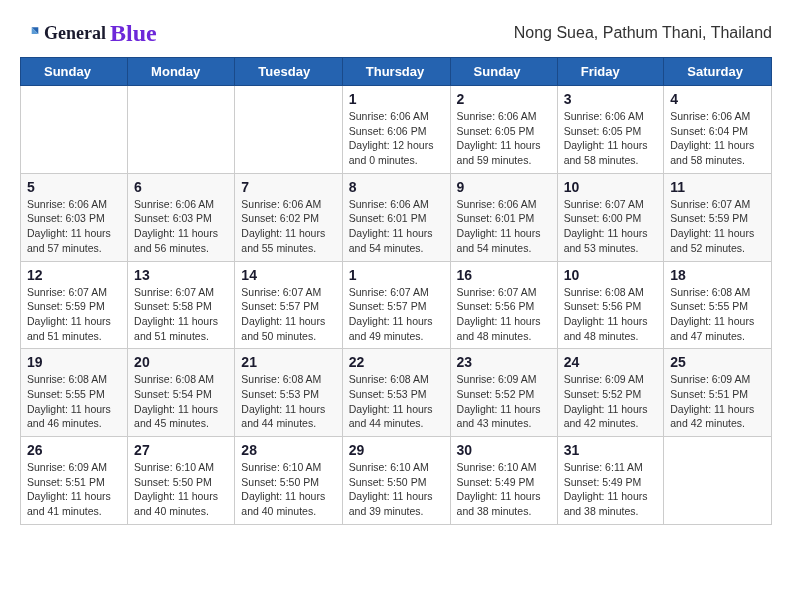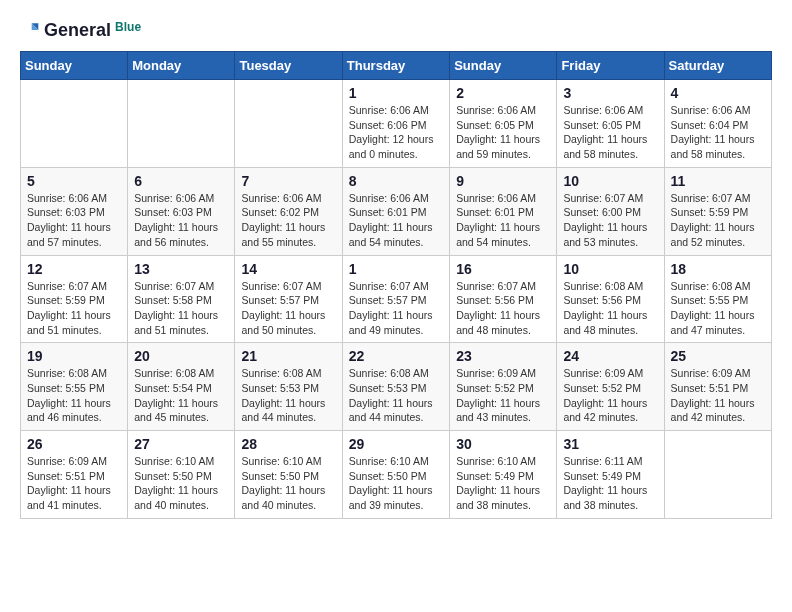--- a/index.html
+++ b/index.html
@@ -16,31 +16,33 @@
       justify-content: space-between;
       margin-bottom: 10px;
     }
     .logo {
       display: flex;
       flex-direction: column;
       align-items: flex-start;
     }
     .logo-text {
       display: flex;
+      align-items: center;
       gap: 4px;
+      font-family: Liberation Serif, serif;
     }
     .logo-general {
       font-size: 18px;
       font-weight: bold;
       color: #1a1a2e;
     }
     .logo-blue {
-      font-size: 12px;
-      font-weight: bold;
-      color: #0f766e;
+      font-size: 24px;
+      font-weight: bold;
+      color: #6d28d9;
     }
     .logo-icon {
       width: 20px;
       height: 20px;
     }
     .title-section {
       text-align: right;
     }
     .month-title {
       font-size: 36px;
@@ -55,21 +57,21 @@
     }
     .calendar {
       width: 100%;
       border-collapse: collapse;
       border: 1px solid #ccc;
     }
     .calendar th {
       background-color: #2563b0;
       color: white;
       text-align: left;
-      padding: 6px 4px;
+      padding: 6px 23px;
       font-size: 13px;
       font-weight: bold;
       border: 1px solid #1a4a8a;
     }
     .calendar td {
       border: 1px solid #ccc;
       vertical-align: top;
       padding: 5px 6px;
       width: 108px;
       min-height: 80px;
@@ -101,20 +103,21 @@
     <div class="logo-text">
       <svg class="logo-icon" viewBox="0 0 24 24" fill="none">
         <polygon points="14,4 22,4 22,12" fill="#2563b0"></polygon>
         <polygon points="14,4 22,12 14,12" fill="#5b9bd5"></polygon>
       </svg>
       <span class="logo-general">General</span>
         <span class="logo-blue">Blue</span>
     </div>
   </div>
   <div class="title-section">
+    <div class="location-title">Nong Suea, Pathum Thani, Thailand</div>
   </div>
 </div>
 
 <table class="calendar">
   <thead>
     <tr>
     <th>Sunday</th>
         <th>Monday</th>
         <th>Tuesday</th>
         <th>Thursday</th>

